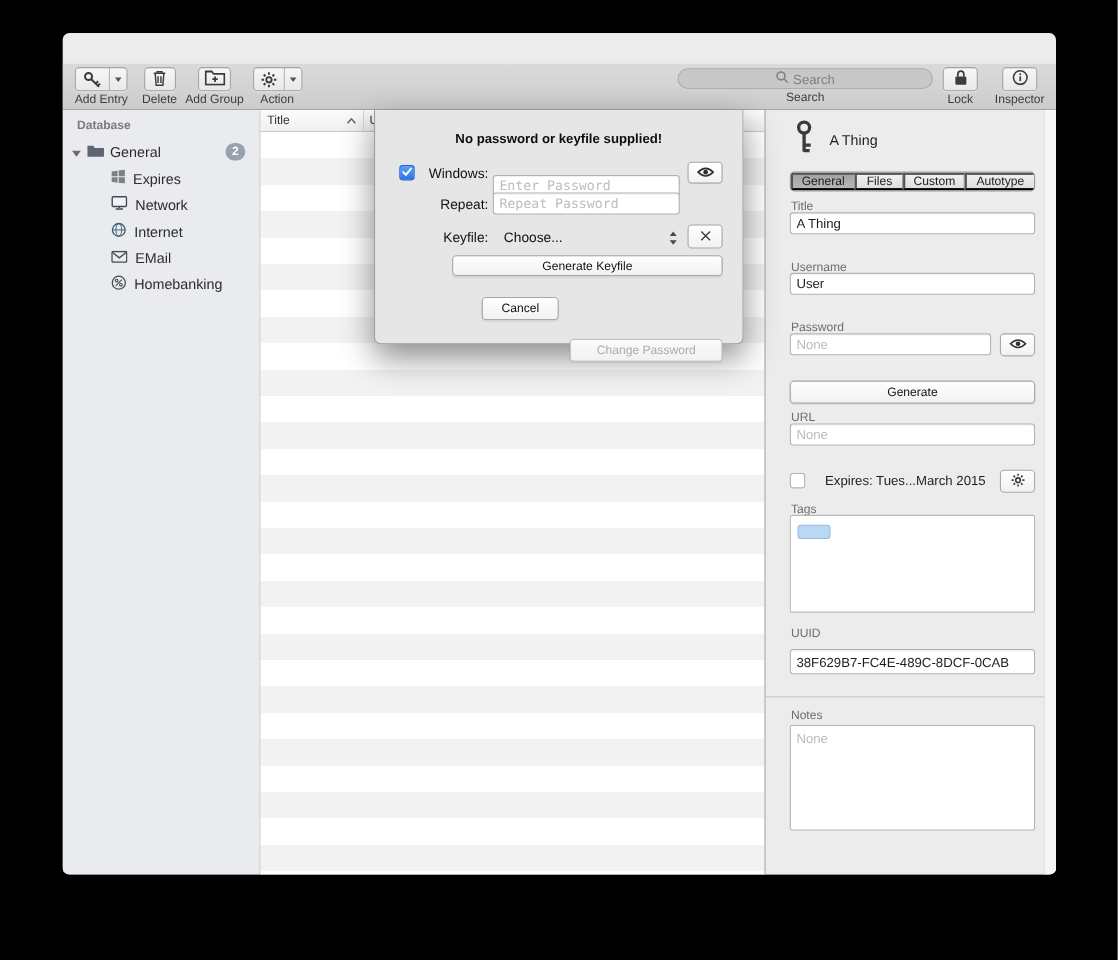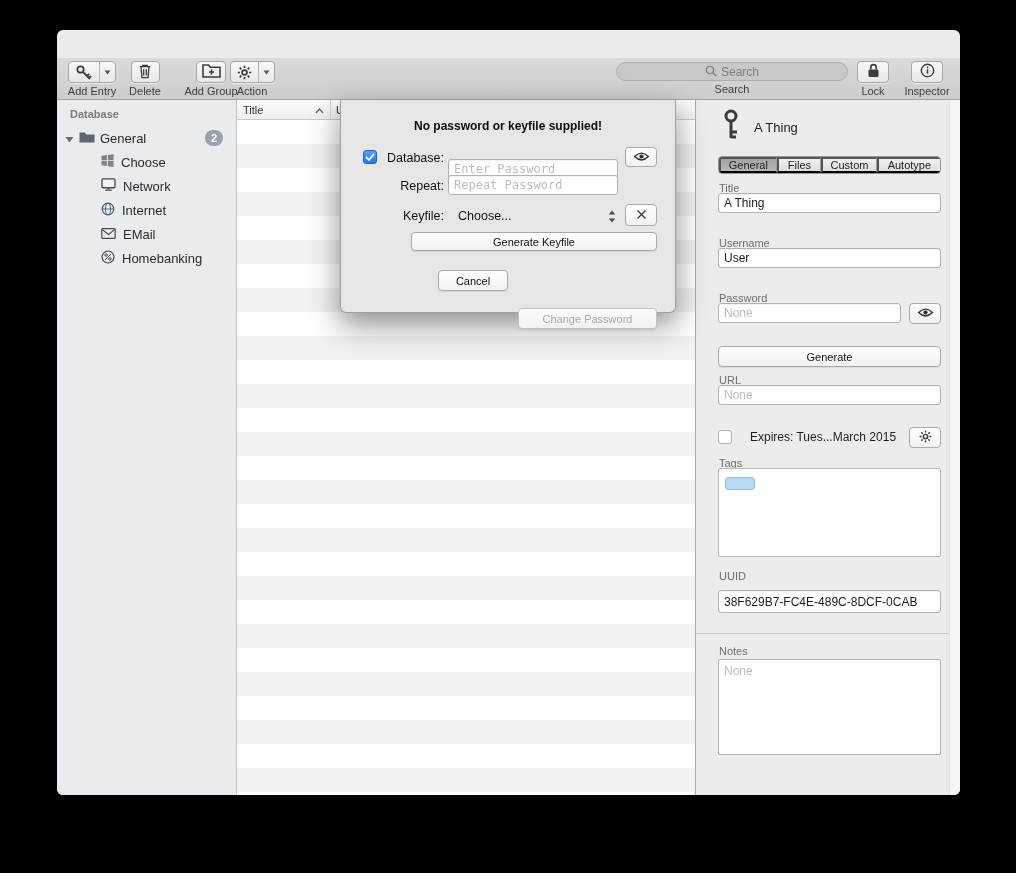--- a/index.html
+++ b/index.html
@@ -146,21 +146,21 @@
               <g fill="none" stroke="#3c3c3c" stroke-width="1.5">
                 <path d="M2 4 h12"></path>
                 <path d="M5.5 4 V2.5 h5 V4"></path>
                 <path d="M3.5 4 l1 12.5 h7 l1 -12.5"></path>
                 <path d="M6.5 7 v7 M9.5 7 v7"></path>
               </g>
             </svg></span>
       </button>
       <div class="tb-label">Delete</div>
     </div>
-    <div class="tb-item" style="left:124px;width:60px;">
+    <div class="tb-item" style="left:108px;width:60px;">
       <button class="tb-btn" style="width:30px;">
         <span><svg width="19" height="15" viewBox="0 0 19 15">
               <path d="M1 2 h5.5 l1.7 2.2 H18 V14 H1 Z" fill="none" stroke="#3c3c3c" stroke-width="1.6"></path>
               <path d="M9.5 6.5 v5 M7 9 h5" stroke="#3c3c3c" stroke-width="1.6" fill="none"></path>
             </svg></span>
       </button>
       <div class="tb-label">Add Group</div>
     </div>
     <div class="tb-item" style="left:170px;width:50px;">
       <button class="tb-btn">
@@ -226,21 +226,21 @@
       </div>
       <div class="sb-row sb-child">
         <span><svg width="13" height="13" viewBox="0 0 14 14">
               <g fill="#7d828a">
                 <path d="M0.5 2 L6.3 1.2 V6.6 H0.5 Z"></path>
                 <path d="M7.4 1 L13.5 0.2 V6.6 H7.4 Z"></path>
                 <path d="M0.5 7.6 H6.3 V13 L0.5 12.2 Z"></path>
                 <path d="M7.4 7.6 H13.5 V13.9 L7.4 13.1 Z"></path>
               </g>
             </svg></span>
-        <span>Choose</span>
+        <span>Expires</span>
       </div>
       <div class="sb-row sb-child">
         <span><svg width="15" height="13" viewBox="0 0 16 14">
               <rect x="1" y="1" width="14" height="9.5" rx="1" fill="#eef4f9" stroke="#45494f" stroke-width="1.4"></rect>
               <path d="M8 10.5 V12 M4.5 13 h7" stroke="#45494f" stroke-width="1.4"></path>
             </svg></span>
         <span>Network</span>
       </div>
       <div class="sb-row sb-child">
         <span><svg width="14" height="14" viewBox="0 0 16 16">
@@ -348,21 +348,21 @@
   </div>
 
   <div class="sheet">
     <div class="sheet-msg">No password or keyfile supplied!</div>
 
     <div class="cb on" style="position:absolute;left:22px;top:50px;">
       <span><svg width="10" height="9" viewBox="0 0 10 9">
             <path d="M1.5 4.5 L4 7 L8.5 1.5" fill="none" stroke="#fff" stroke-width="1.8" stroke-linecap="round"></path>
           </svg></span>
     </div>
-    <div class="slbl" style="top:51px;">Database:</div>
+    <div class="slbl" style="top:51px;">Windows:</div>
     <input class="dfield" style="top: 59px;" placeholder="Enter Password">
     <button class="s-small" style="top:47px;height:20px;">
       <span><svg width="17" height="11" viewBox="0 0 18 12">
             <path d="M1.5 6 Q9 -1.5 16.5 6 Q9 13.5 1.5 6 Z" fill="none" stroke="#2f2f2f" stroke-width="1.5"></path>
             <circle cx="9" cy="6" r="2.3" fill="#2f2f2f"></circle>
           </svg></span>
     </button>
 
     <div class="slbl" style="top:79px;">Repeat:</div>
     <input class="dfield" style="top: 75px;" placeholder="Repeat Password">

